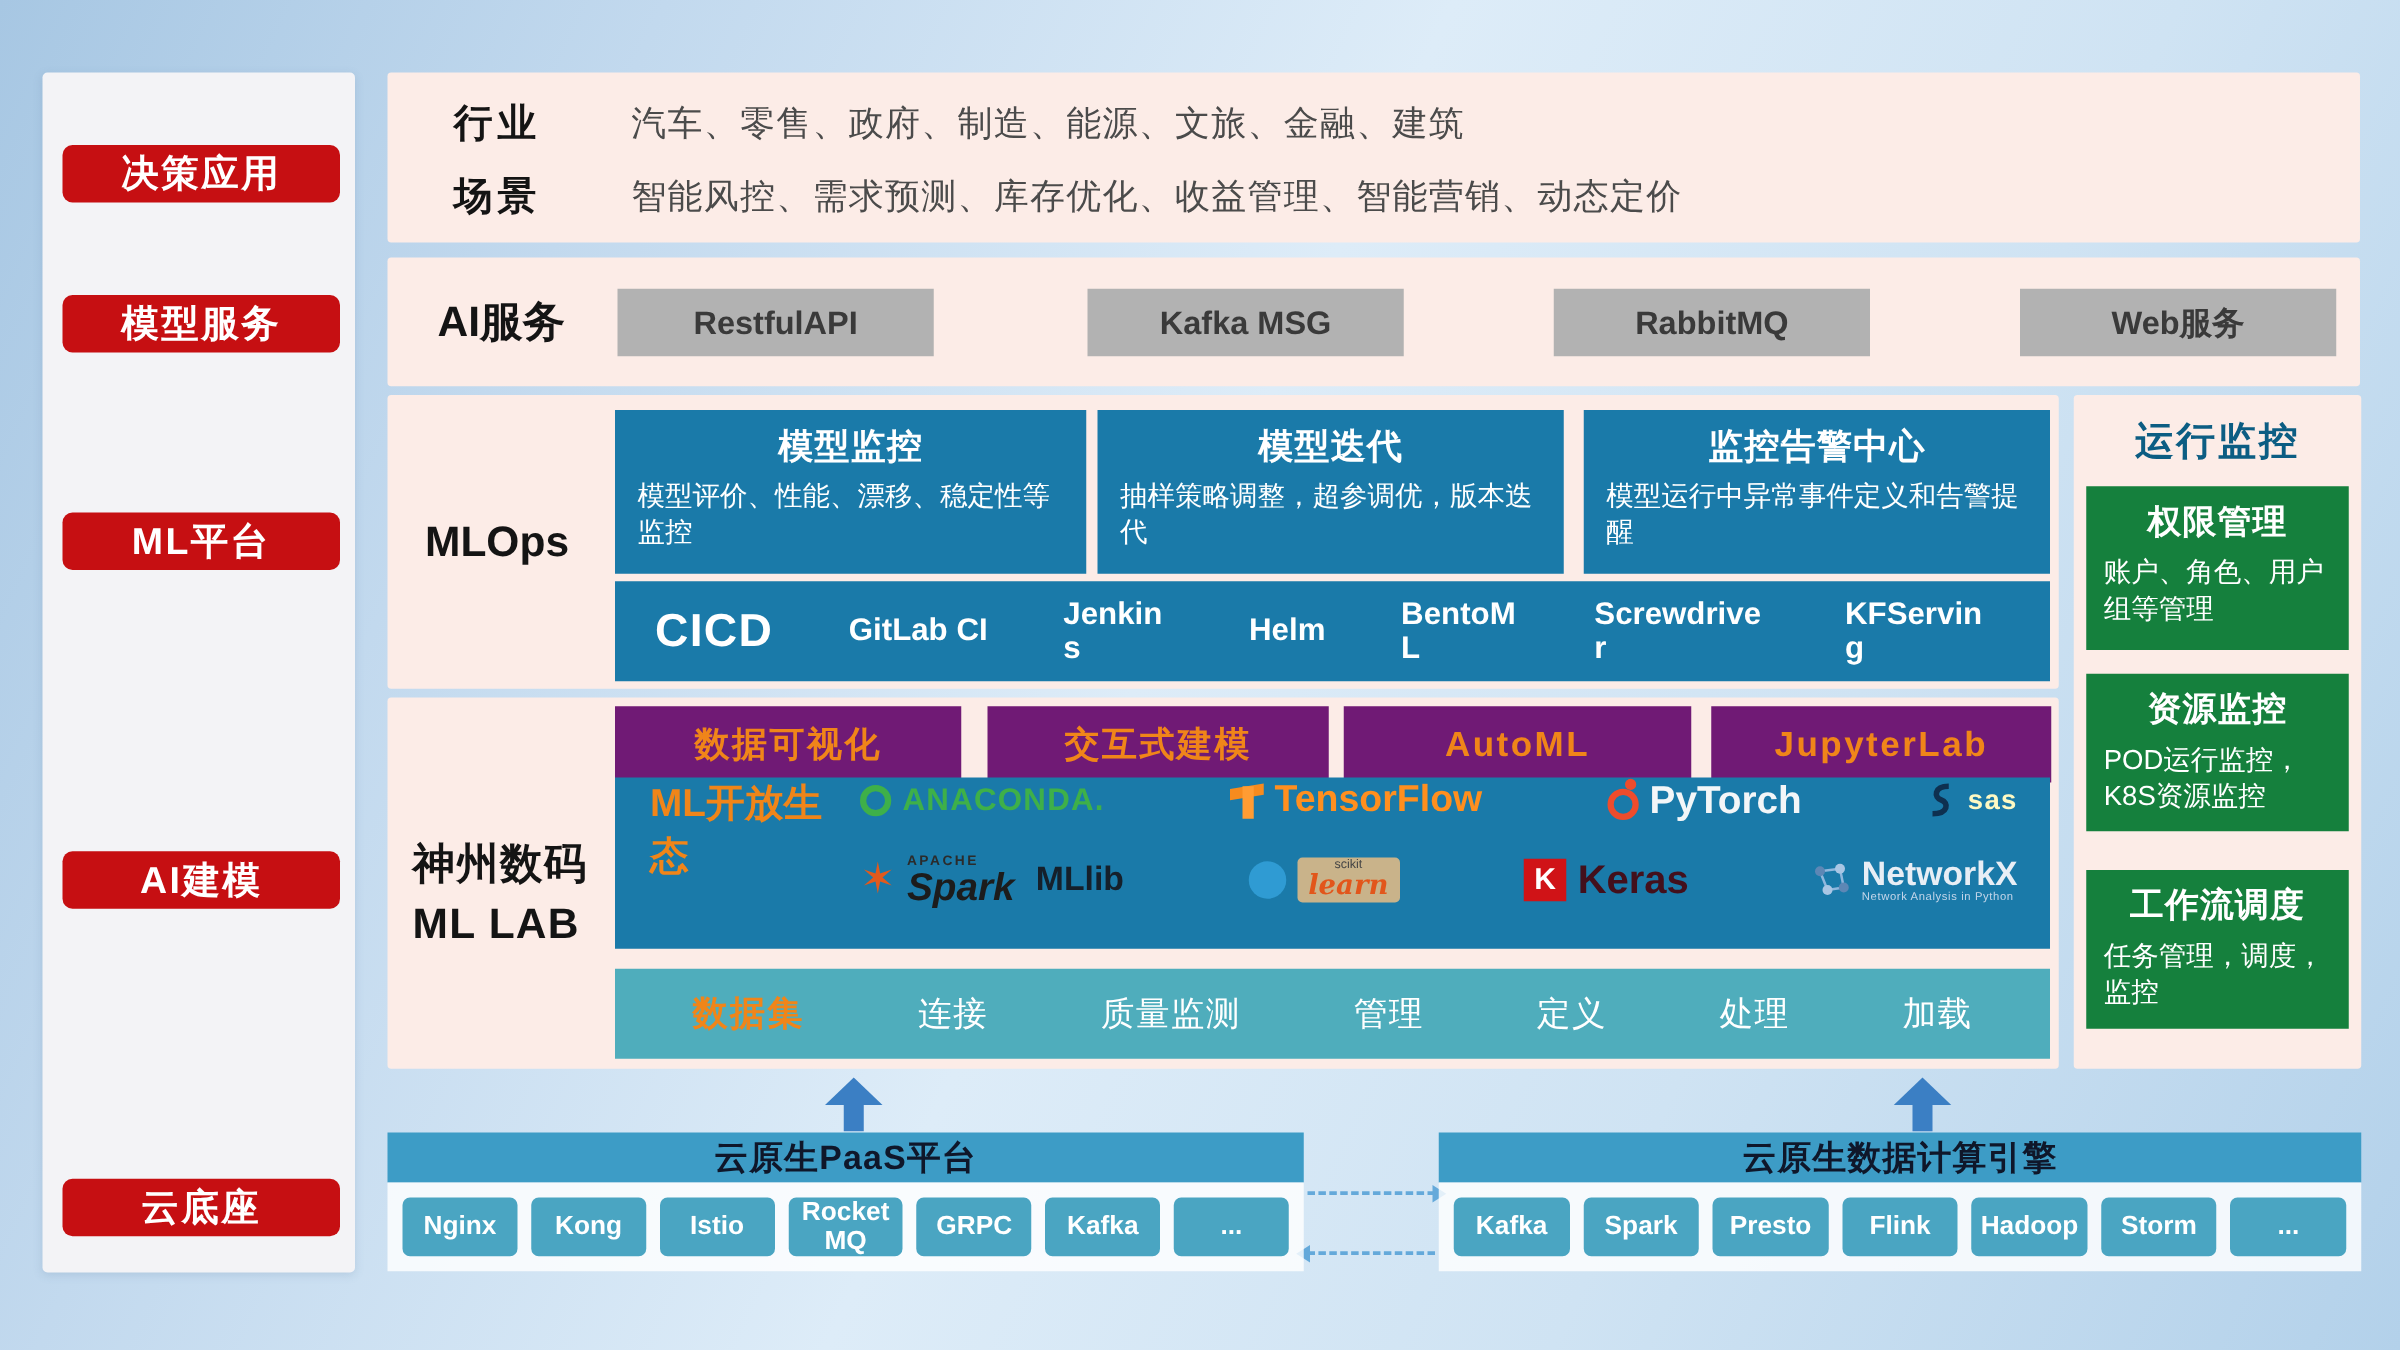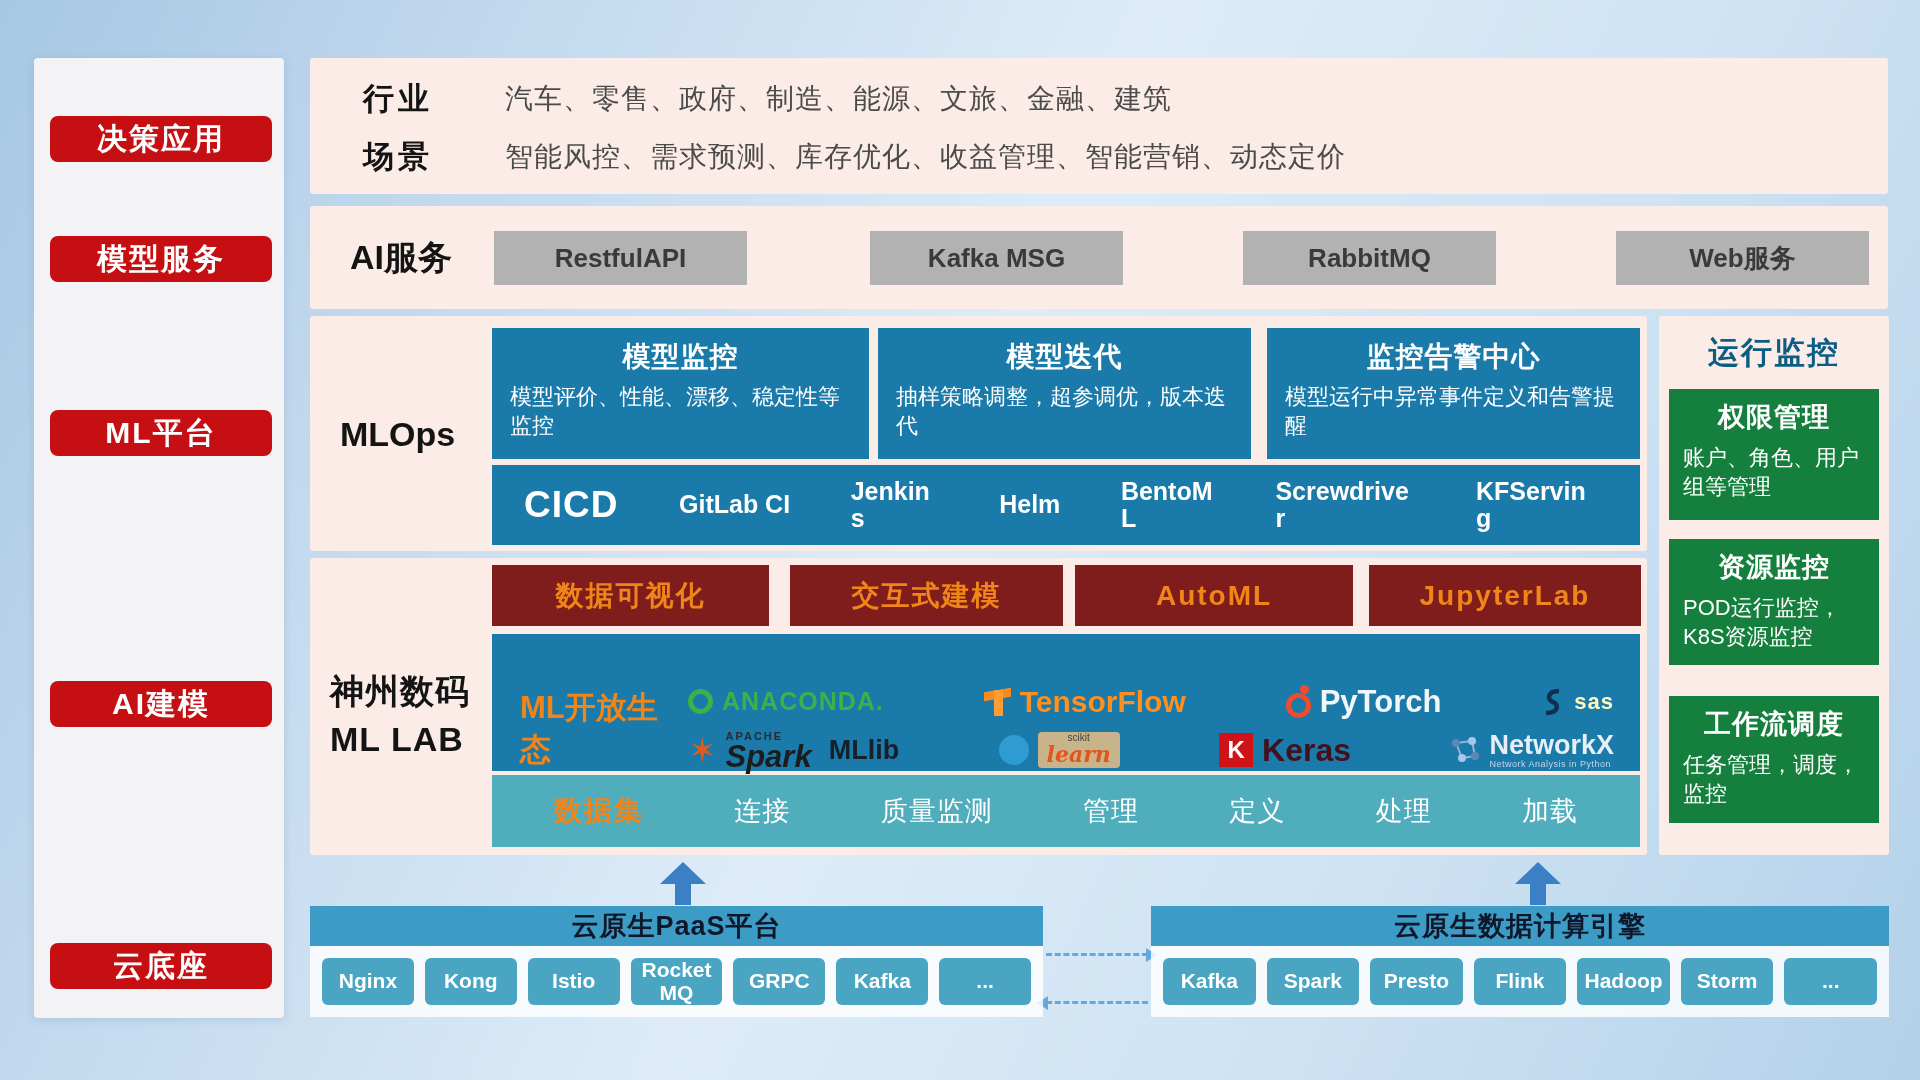--- a/index.html
+++ b/index.html
@@ -46,30 +46,30 @@
   .teal-card p  { font-size:22px; line-height:1.3; }
   .cicd-bar { position:absolute; left:182px; top:149px; width:1148px; height:80px; background:#1a7aa9;
     color:#fff; display:flex; align-items:center; justify-content:space-between; padding:0 46px 0 32px; }
   .cicd-title { font-size:37px; font-weight:700; letter-spacing:1px; }
   .cicd-item { font-size:25px; font-weight:600; line-height:1.1; word-break:break-all; }
   .ci-jenkins{width:88px;} .ci-bentoml{width:94px;} .ci-screw{width:140px;} .ci-kfs{width:118px;}
 
   
   .lab-label { position:absolute; left:20px; top:110px; font-size:34px; font-weight:700;
     color:#141414; line-height:1.4; letter-spacing:1px; }
-  .lab-btn { position:absolute; top:7px; height:61px; background:#7f1d1d; color:#f08519;
+  .lab-btn { position:absolute; top:7px; height:61px; background:#701a75; color:#f08519;
     font-weight:700; font-size:28px; letter-spacing:2px;
     display:flex; align-items:center; justify-content:center; }
   #lb0{left:182px; width:277px;} #lb1{left:480px; width:273px;}
   #lb2{left:765px; width:278px;} #lb3{left:1059px; width:272px;}
 
-  .eco-box { position:absolute; left:182px; top:76px; width:1148px; height:137px;
-    background:#1a7aa9; display:flex; align-items:flex-end; }
+  .eco-box { position:absolute; left:182px; top:64px; width:1148px; height:137px;
+    background:#1a7aa9; display:flex; align-items:flex-start; }
   .eco-label { flex:0 0 196px; padding-left:28px; color:#f08519; font-size:31px; font-weight:700; }
-  .logo-col { flex:1; display:flex; flex-direction:column; justify-content:center; gap:10px; padding-right:26px; }
+  .logo-col { flex:1; display:flex; flex-direction:column; justify-content:center; gap:25px; padding-right:26px; }
   .logo-row { display:flex; align-items:center; justify-content:space-between; }
   .lg { display:flex; align-items:center; gap:9px; }
   .ana-ring { width:25px; height:25px; border:5px solid #3eb049; border-radius:50%; }
   .ana-text { color:#3eb049; font-size:25px; font-weight:800; letter-spacing:1px; }
   .tf-icon { position:relative; width:27px; height:29px; }
   .tf-icon::before { content:""; position:absolute; left:0; top:3px; width:27px; height:9px;
     background:#f78b1e; transform:skewY(-9deg); }
   .tf-icon::after { content:""; position:absolute; left:10px; top:3px; width:9px; height:26px; background:#ff9c33; }
   .tf-text { color:#ff8f1f; font-size:30px; font-weight:700; }
   .pt-icon { position:relative; width:25px; height:25px; border:5px solid #ee4c2c; border-radius:50%; margin-top:7px; }

